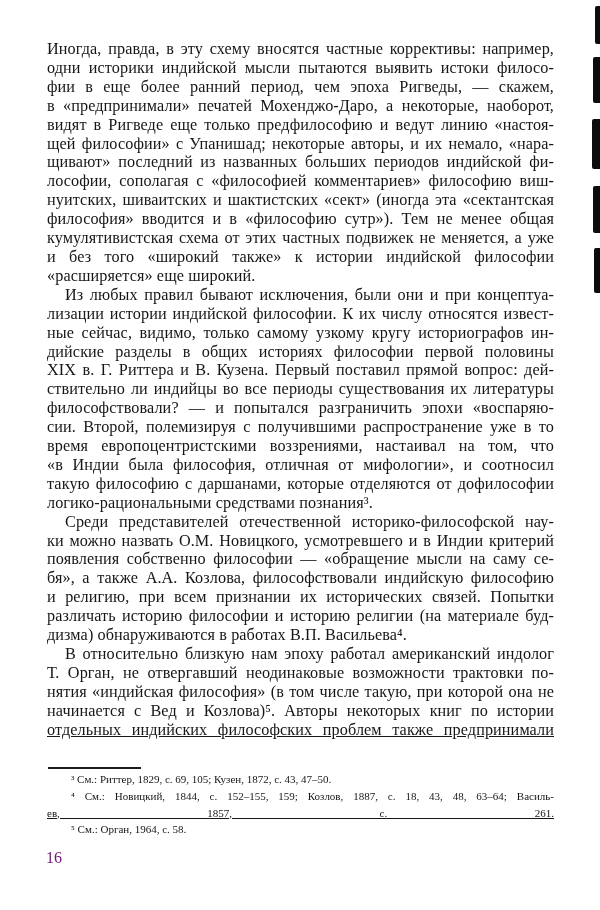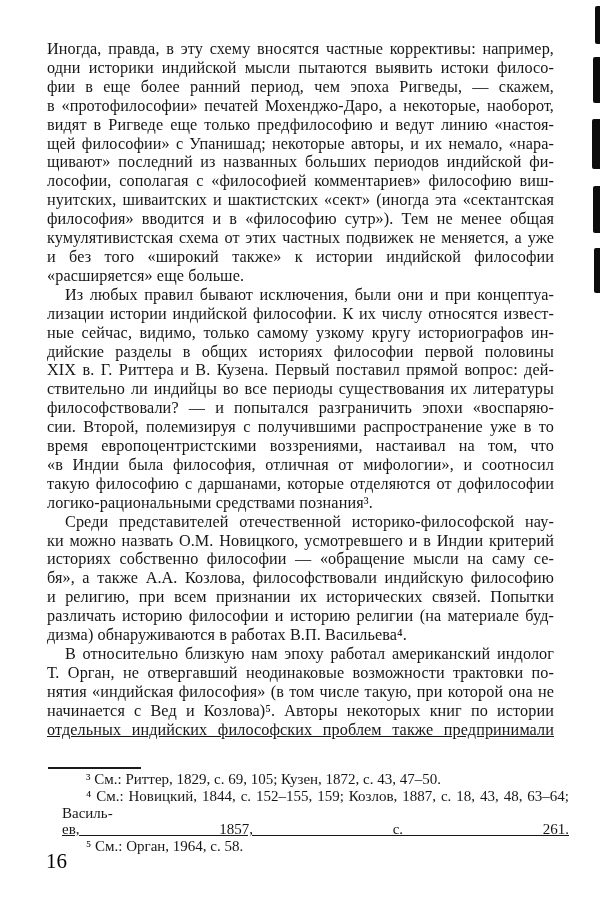--- a/index.html
+++ b/index.html
@@ -33,80 +33,80 @@
   .footnote-sep {
     position: absolute;
     left: 48px;
     top: 767px;
     width: 93px;
     height: 2px;
     background: #1b1b1b;
   }
   .footnotes {
     position: absolute;
-    left: 62px;
+    left: 47px;
     top: 771px;
     width: 507px;
-    font-size: 15px;
+    font-size: 11px;
     line-height: 16.8px;
   }
   .footnotes .paragraph .line:first-child { text-indent: 24px; }
   .page-number {
     position: absolute;
     left: 46px;
     top: 849px;
-    font-size: 21px;
-    color: #000000;
+    font-size: 16px;
+    color: #701a75;
   }
   .edge-mark {
     position: absolute;
     right: 0;
     background: #0d0d0d;
     border-radius: 2px 0 0 2px;
   }
 </style>
 </head>
 <body>
 
 <div class="page">
 
   <div class="body-text">
     <div class="paragraph no-indent">
         <div class="line">Иногда, правда, в эту схему вносятся частные коррективы: например,</div>
         <div class="line">одни историки индийской мысли пытаются выявить истоки филосо-</div>
         <div class="line">фии в еще более ранний период, чем эпоха Ригведы, — скажем,</div>
-        <div class="line">в «протофилософии» печатей Мохенджо-Даро, а некоторые, наоборот,</div>
+        <div class="line">в «предпринимали» печатей Мохенджо-Даро, а некоторые, наоборот,</div>
         <div class="line">видят в Ригведе еще только предфилософию и ведут линию «настоя-</div>
         <div class="line">щей философии» с Упанишад; некоторые авторы, и их немало, «нара-</div>
         <div class="line">щивают» последний из названных больших периодов индийской фи-</div>
         <div class="line">лософии, сополагая с «философией комментариев» философию виш-</div>
         <div class="line">нуитских, шиваитских и шактистских «сект» (иногда эта «сектантская</div>
         <div class="line">философия» вводится и в «философию сутр»). Тем не менее общая</div>
         <div class="line">кумулятивистская схема от этих частных подвижек не меняется, а уже</div>
         <div class="line">и без того «широкий также» к истории индийской философии</div>
-        <div class="line last">«расширяется» еще больше.</div>
+        <div class="line last">«расширяется» еще широкий.</div>
       </div>
     <div class="paragraph">
         <div class="line">Из любых правил бывают исключения, были они и при концептуа-</div>
         <div class="line">лизации истории индийской философии. К их числу относятся извест-</div>
         <div class="line">ные сейчас, видимо, только самому узкому кругу историографов ин-</div>
         <div class="line">дийские разделы в общих историях философии первой половины</div>
         <div class="line">XIX в. Г. Риттера и В. Кузена. Первый поставил прямой вопрос: дей-</div>
         <div class="line">ствительно ли индийцы во все периоды существования их литературы</div>
         <div class="line">философствовали? — и попытался разграничить эпохи «воспаряю-</div>
         <div class="line">сии. Второй, полемизируя с получившими распространение уже в то</div>
         <div class="line">время европоцентристскими воззрениями, настаивал на том, что</div>
         <div class="line">«в Индии была философия, отличная от мифологии», и соотносил</div>
         <div class="line">такую философию с даршанами, которые отделяются от дофилософии</div>
         <div class="line last">логико-рациональными средствами познания³.</div>
       </div>
     <div class="paragraph">
         <div class="line">Среди представителей отечественной историко-философской нау-</div>
         <div class="line">ки можно назвать О.М. Новицкого, усмотревшего и в Индии критерий</div>
-        <div class="line">историях собственно философии — «обращение мысли на саму се-</div>
+        <div class="line">появления собственно философии — «обращение мысли на саму се-</div>
         <div class="line">бя», а также А.А. Козлова, философствовали индийскую философию</div>
         <div class="line">и религию, при всем признании их исторических связей. Попытки</div>
         <div class="line">различать историю философии и историю религии (на материале буд-</div>
         <div class="line last">дизма) обнаруживаются в работах В.П. Васильева⁴.</div>
       </div>
     <div class="paragraph cont">
         <div class="line">В относительно близкую нам эпоху работал американский индолог</div>
         <div class="line">Т. Орган, не отвергавший неодинаковые возможности трактовки по-</div>
         <div class="line">нятия «индийская философия» (в том числе такую, при которой она не</div>
         <div class="line">начинается с Вед и Козлова)⁵. Авторы некоторых книг по истории</div>

